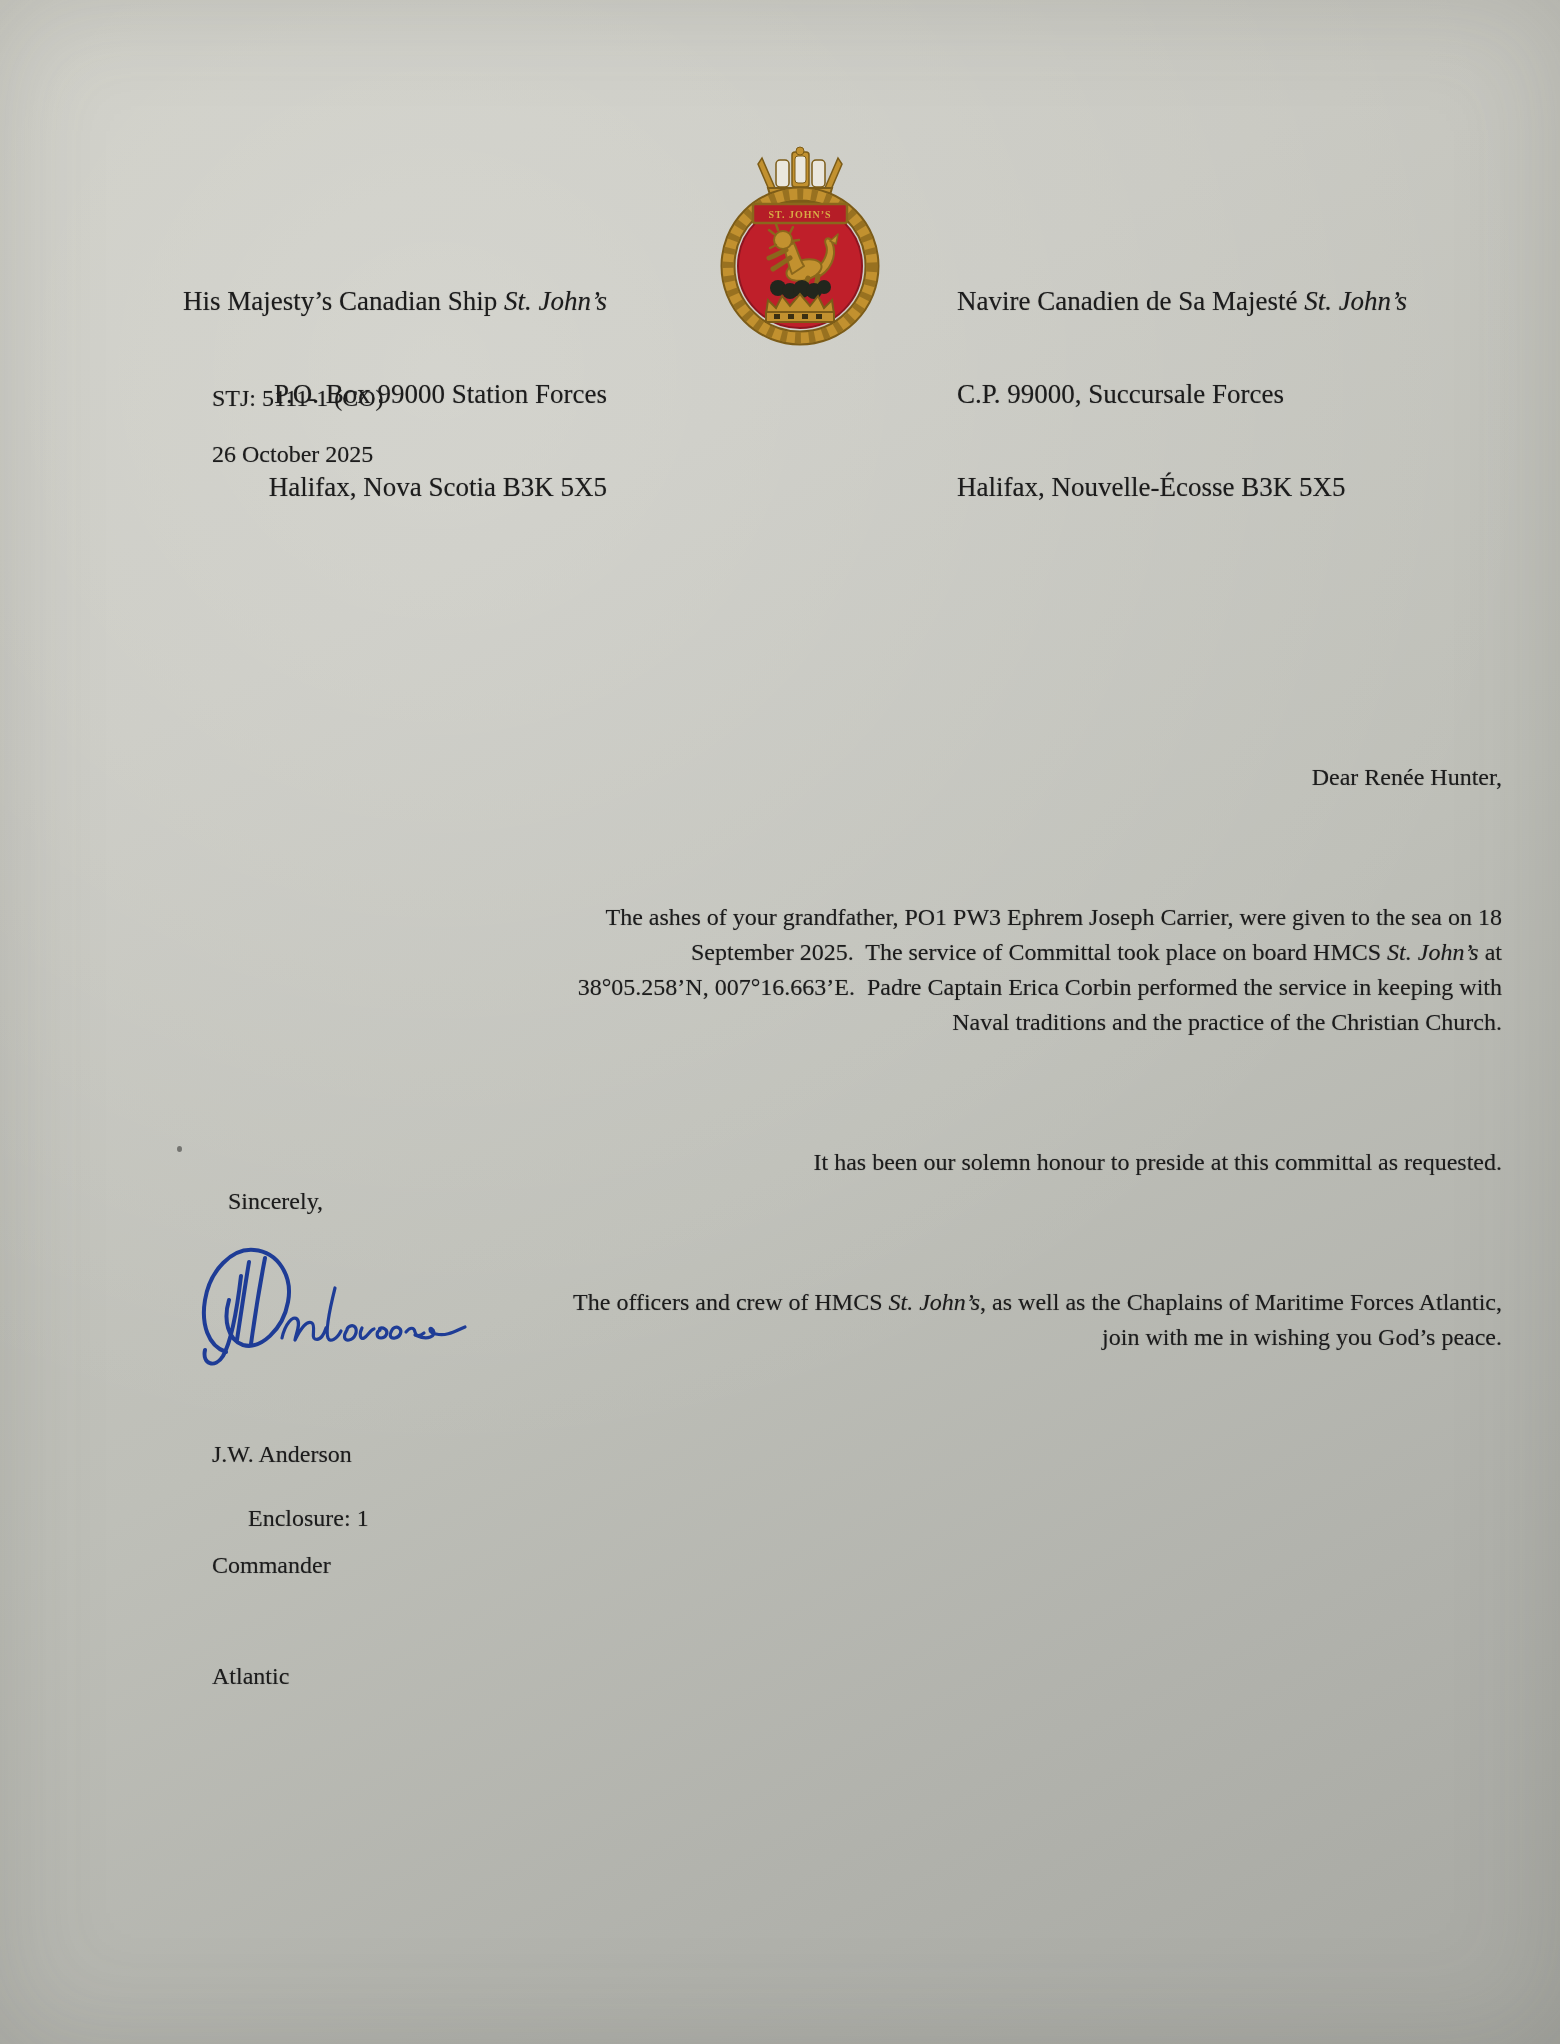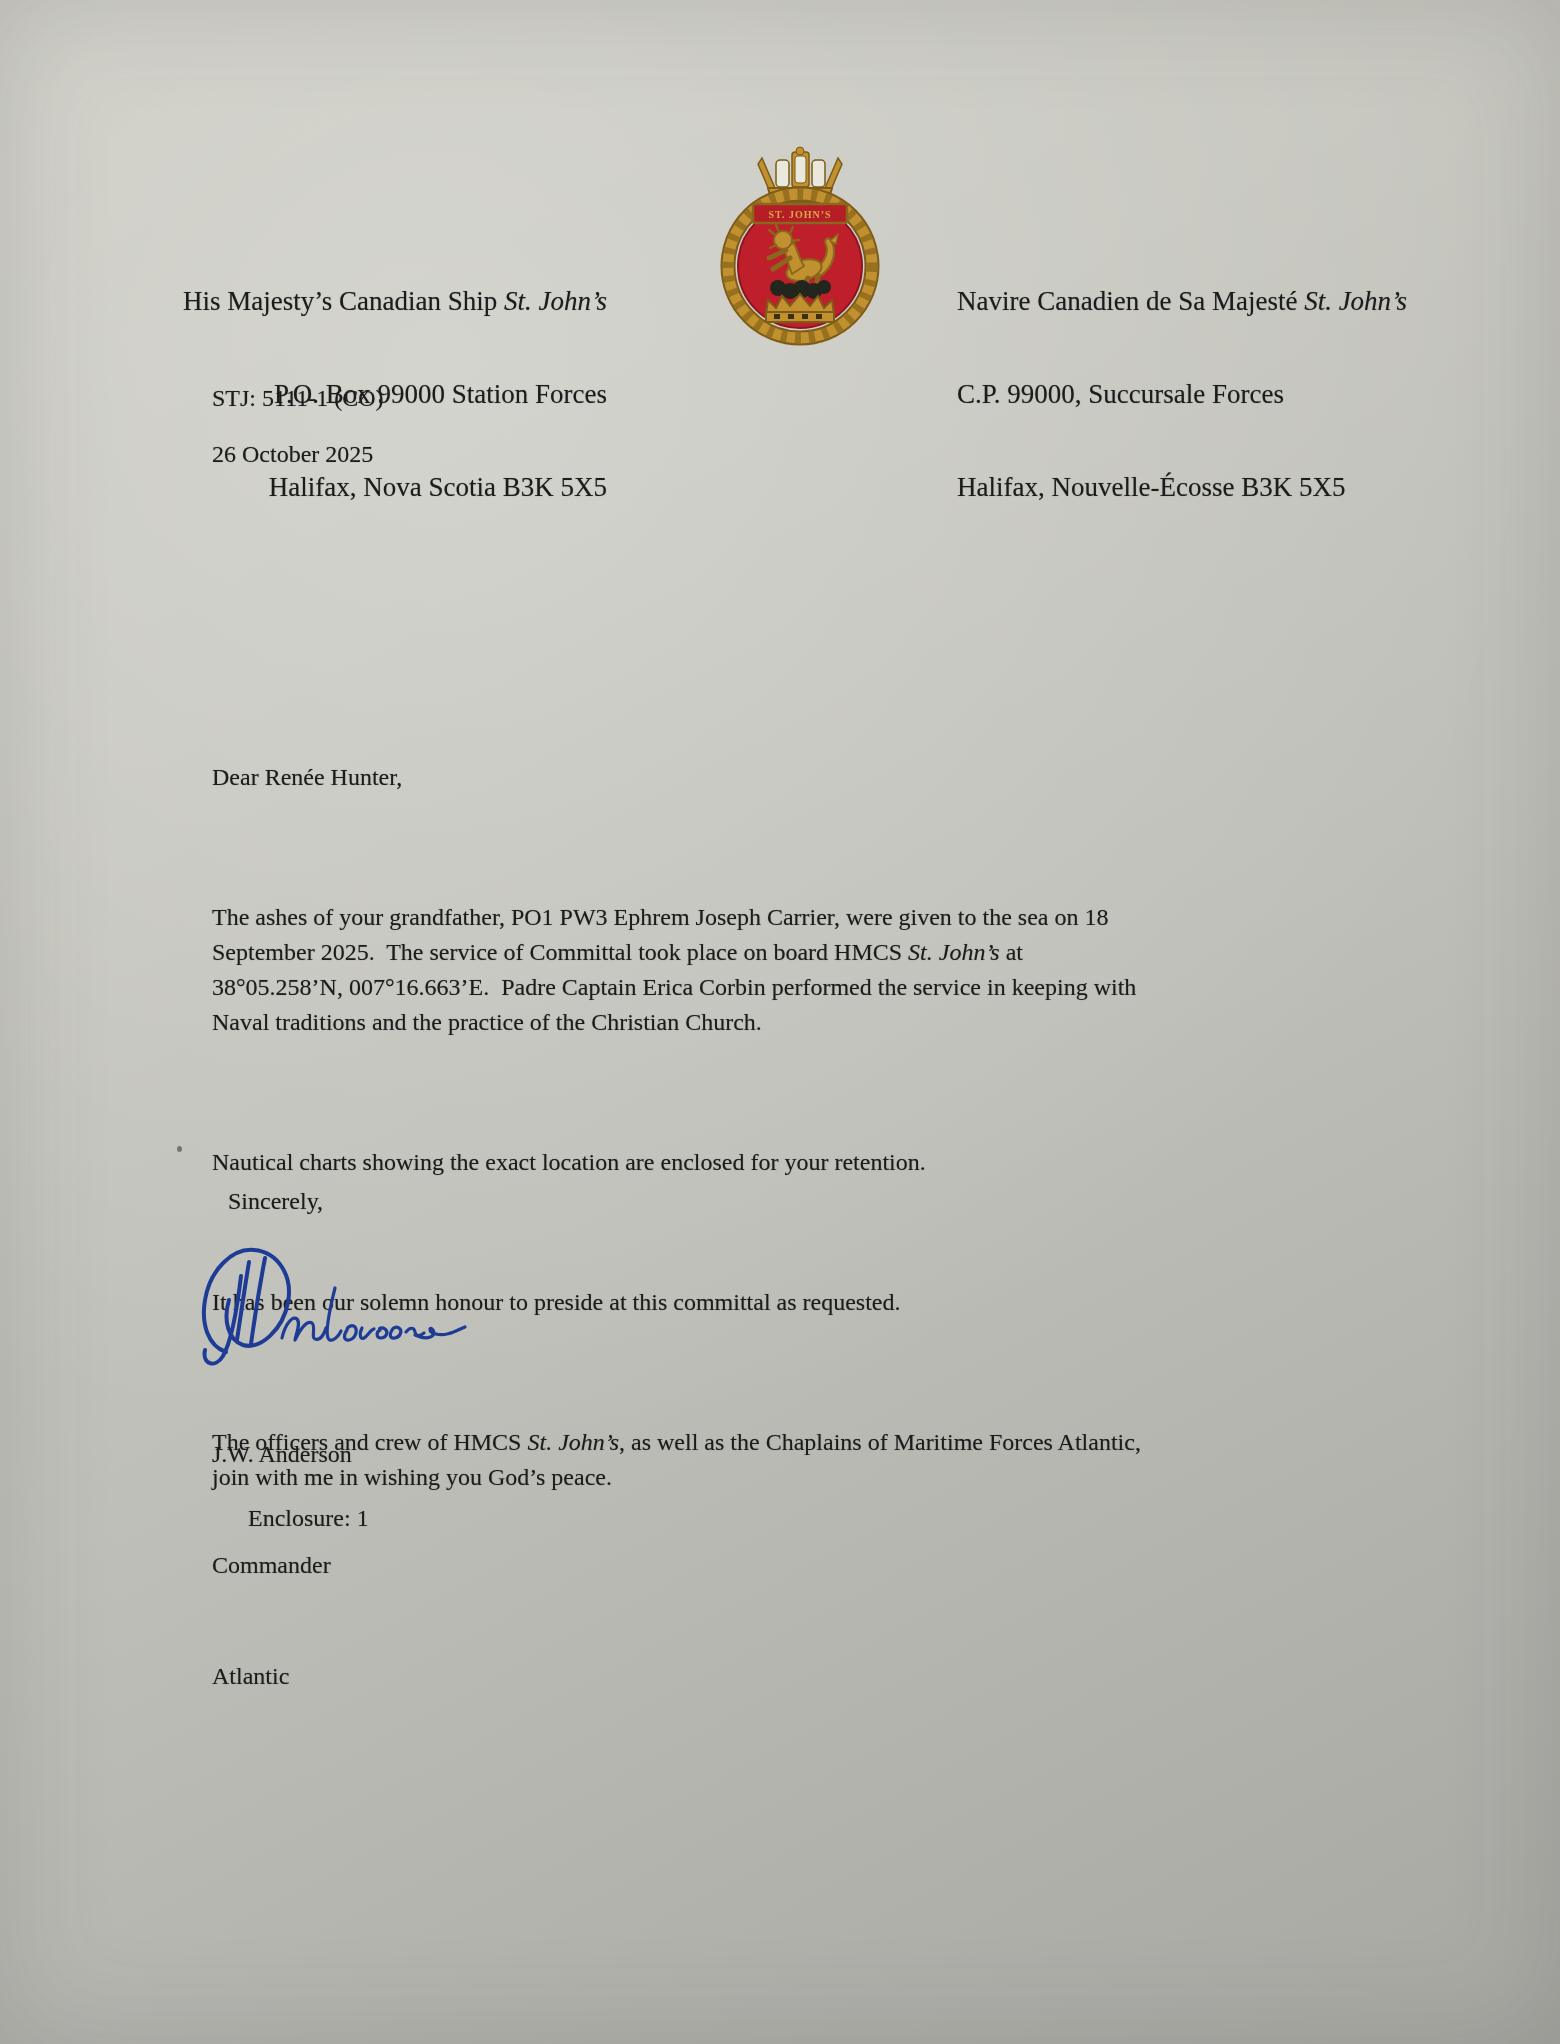--- a/index.html
+++ b/index.html
@@ -24,21 +24,21 @@
   .lh-en{left:160px;top:224px;width:447px;text-align:right;}
   .lh-fr{left:957px;top:224px;width:500px;text-align:left;}
   .crest-box{position:absolute;left:712px;top:146px;width:176px;height:202px;}
 
   
   .b{font-size:24px;line-height:35px;}
   .file-number{left:212px;top:381px;}
   .date-line{left:212px;top:437px;}
   .recipient{left:212px;top:498px;line-height:36px;}
   .body-text{left:212px;top:690px;width:1290px;}
-  .body-text p{margin:0 0 35px 0;white-space:pre-wrap;}
+  .body-text p{margin:0 0 35px 0;white-space:pre-wrap;text-align:right;}
   .valediction{left:228px;top:1184px;}
   .signature-box{position:absolute;left:196px;top:1238px;width:276px;height:128px;}
   .signer{left:212px;top:1362px;line-height:37px;}
   .enclosure{left:212px;top:1501px;margin-left:36px;}
 
   .artifact-dot{position:absolute;left:177px;top:1146px;width:5px;height:6px;border-radius:50%;
     background:rgba(50,50,48,.55);}
 </style>
 </head>
 <body>
@@ -119,21 +119,20 @@
   <div class="txt scan b file-number">STJ: 5111-1 (CO)</div>
   <div class="txt scan b date-line">26 October 2025</div>
 
 
   <div class="txt scan b body-text">
     <p>Dear Renée Hunter,</p>
     <p><span>The ashes of your grandfather, PO1 PW3 Ephrem Joseph Carrier, were given to the sea on 18
 September 2025.  The service of Committal took place on board HMCS </span><span class="it">St. John’s</span><span> at
 38°05.258’N, 007°16.663’E.  Padre Captain Erica Corbin performed the service in keeping with
 Naval traditions and the practice of the Christian Church.</span></p>
-    <p>Nautical charts showing the exact location are enclosed for your retention.</p>
     <p>It has been our solemn honour to preside at this committal as requested.</p>
     <p><span>The officers and crew of HMCS </span><span class="it">St. John’s</span><span>, as well as the Chaplains of Maritime Forces Atlantic,
 join with me in wishing you God’s peace.</span></p>
   </div>
 
   <div class="artifact-dot"></div>
 
   <div class="txt scan b valediction">Sincerely,</div>
 
   <div class="signature-box">

